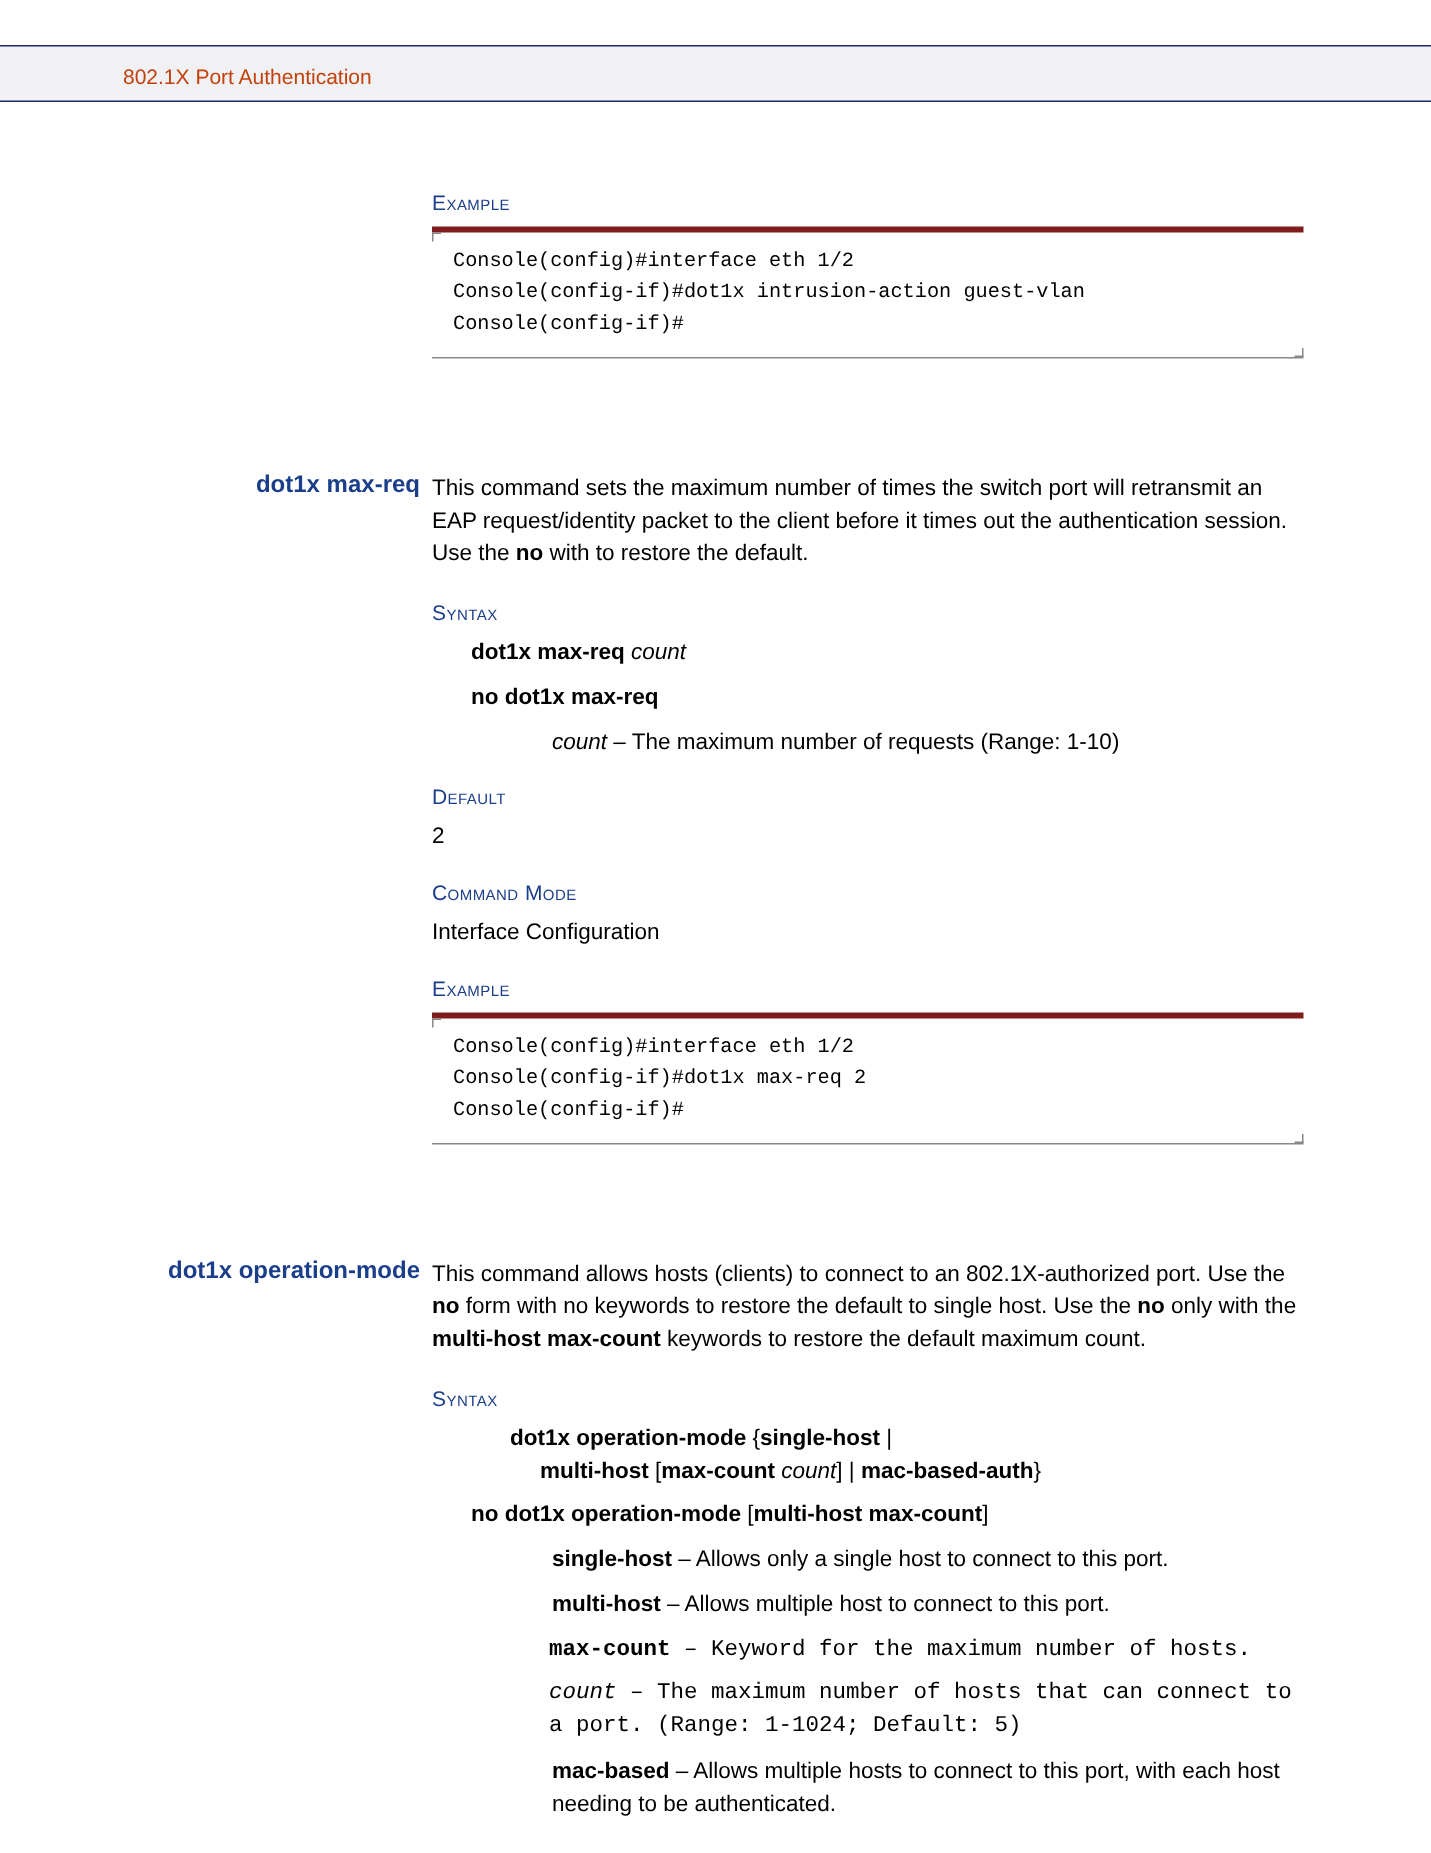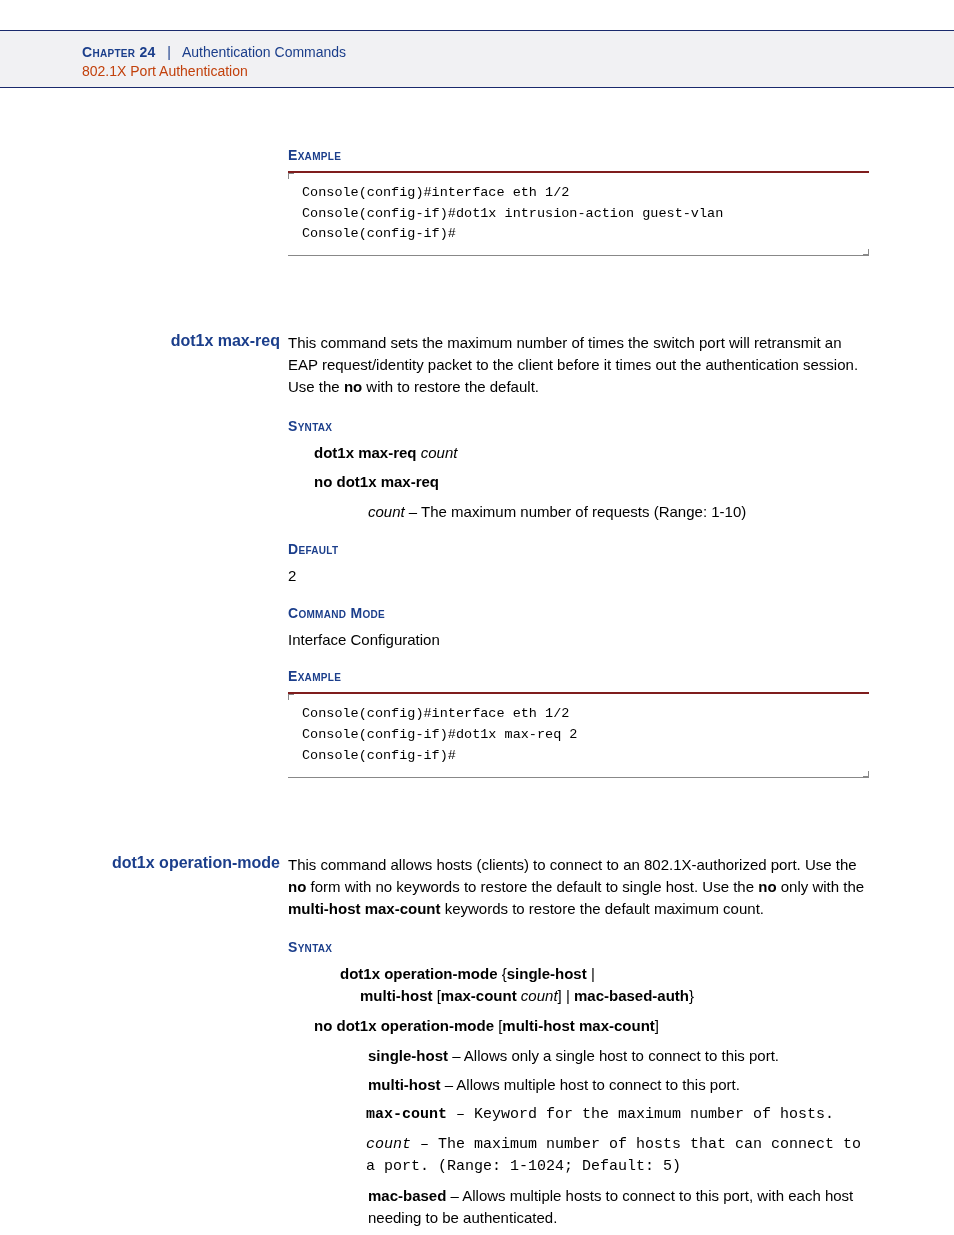--- a/index.html
+++ b/index.html
@@ -29,28 +29,28 @@
     color: #1b3e8b;
     letter-spacing: 0.3px;
   }
   .chapter-sep { color: #1b3e8b; }
   .chapter-title { color: #1b3e8b; }
   .subheader { color: #c2410c; }
   .page-body { padding: 40px 84px 20px 84px; }
   .section-heading {
     color: #1b3e8b;
     font-variant: small-caps;
-    font-weight: bold;
+    font-weight: normal;
     font-size: 14px;
     letter-spacing: 0.3px;
     margin-top: 18px;
     margin-bottom: 8px;
   }
   .code-block {
-    border-top: 2px solid #7f1d1d;
+    border-top: 4px solid #7f1d1d;
     border-bottom: 1px solid #888;
     padding: 10px 14px;
     font-family: "Courier New", monospace;
     font-size: 13.5px;
     line-height: 1.55;
     white-space: pre;
     margin: 4px 0 18px 0;
     position: relative;
   }
   .code-block::before {
@@ -89,25 +89,20 @@
   .indent2 { margin-left: 80px; margin-top: 8px; margin-bottom: 8px; line-height:1.45;}
   .indent3 { margin-left: 78px; margin-top: 8px; margin-bottom: 8px; line-height:1.45;font-family:Liberation Mono, monospace;}
   .plain { margin-top: 4px; margin-bottom: 4px; line-height:1.45;}
   .right-col { padding-left: 0; }
 </style>
 </head>
 <body>
 
 <div class="header-band">
   <div class="header-inner">
-    <div class="chapter-line">
-      <span class="chapter-label">Chapter 24</span>
-      <span class="chapter-sep">&nbsp;&nbsp;<span>|</span>&nbsp;&nbsp;</span>
-      <span class="chapter-title">Authentication Commands</span>
-    </div>
     <div class="subheader">802.1X Port Authentication</div>
   </div>
 </div>
 
 <div class="page-body">
 
   <table class="cmd-table">
     <tbody>
         <tr>
       <td class="cmd-col-left"></td>

